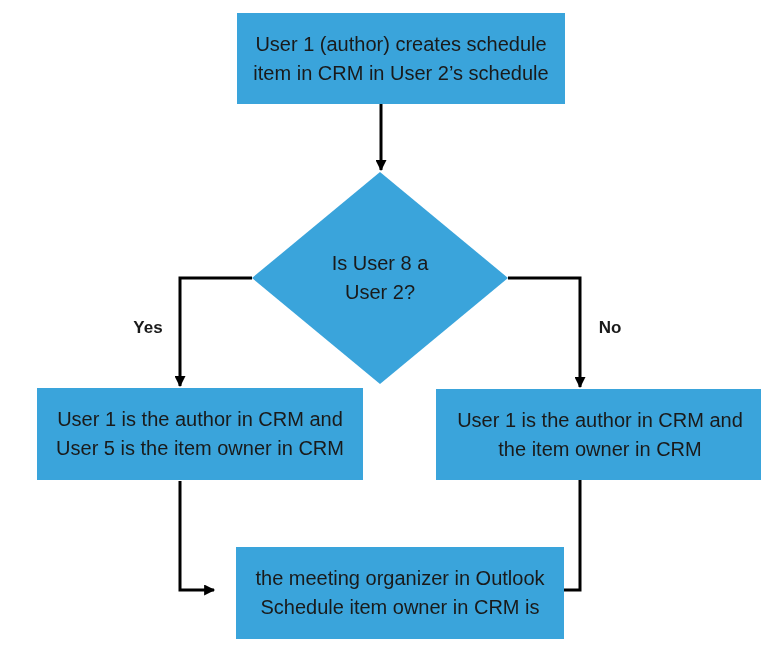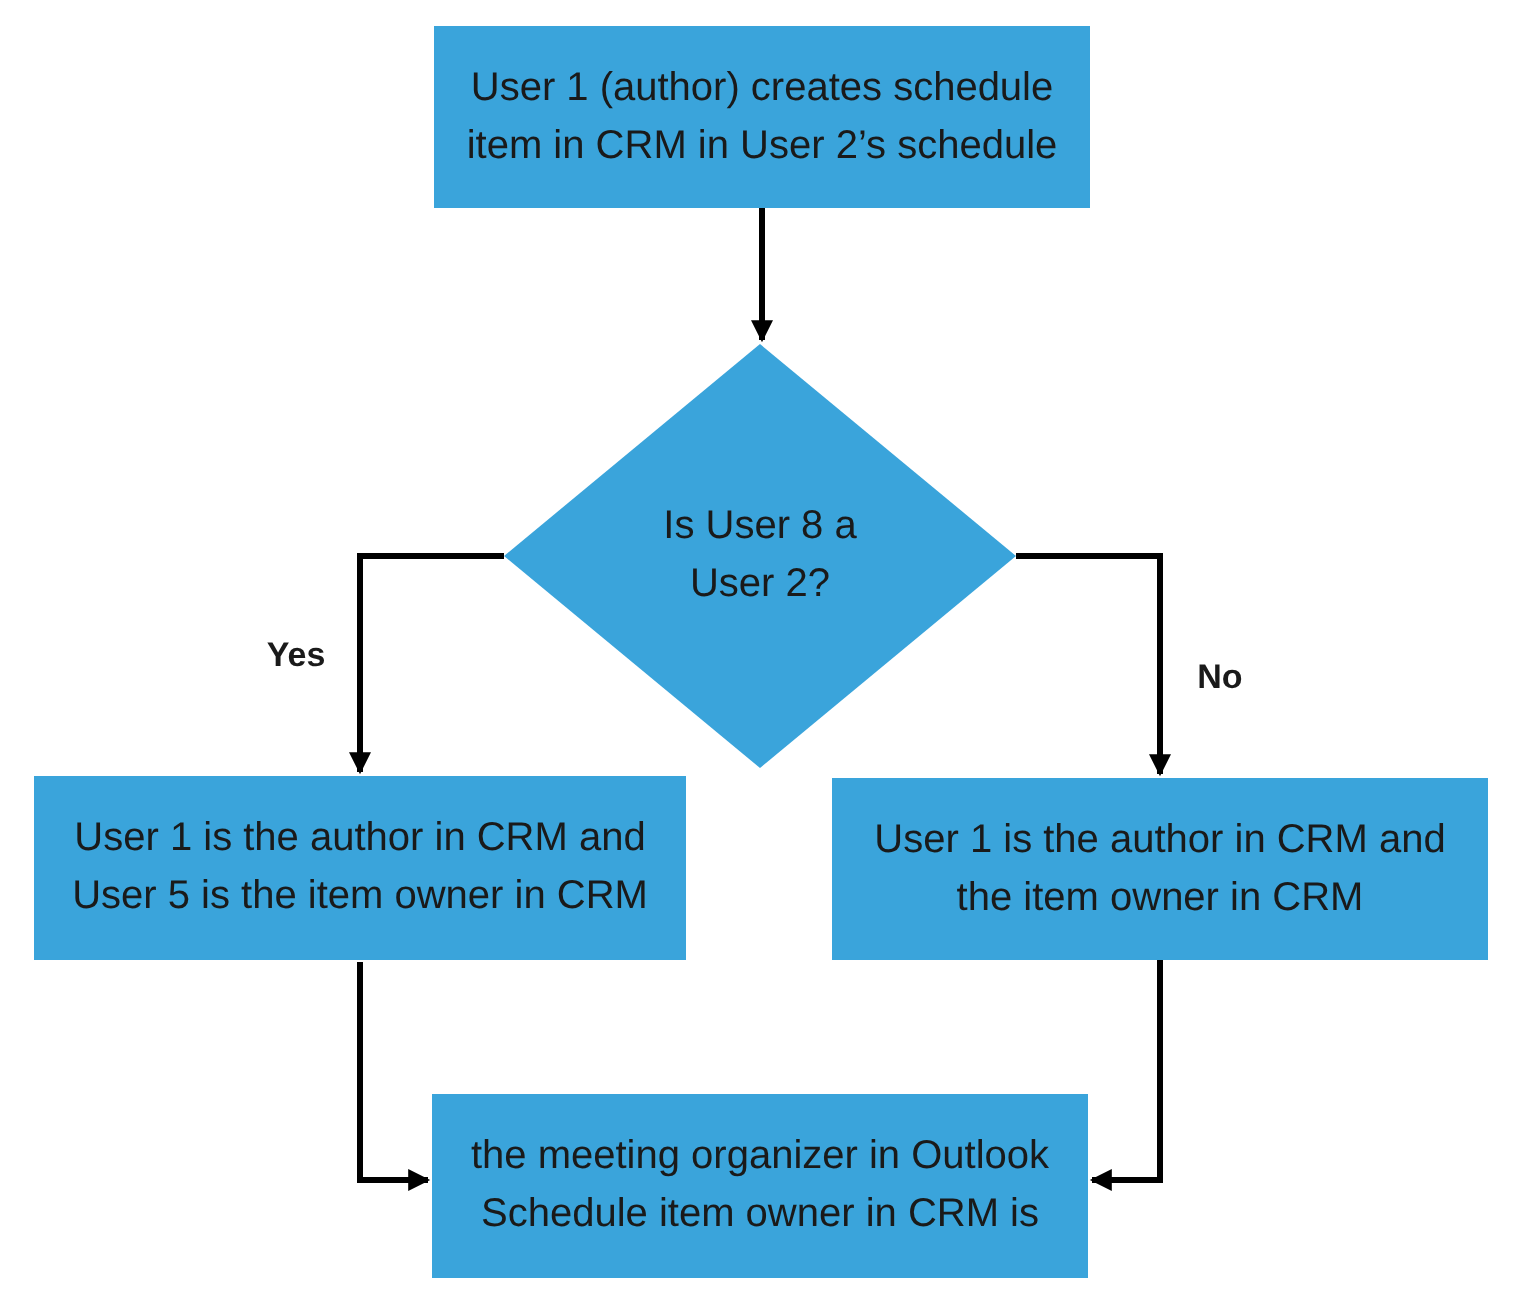--- a/index.html
+++ b/index.html
@@ -16,20 +16,21 @@
   .node {
     position: absolute;
     display: flex;
     flex-direction: column;
     justify-content: center;
     align-items: center;
     background: var(--node-fill, #3aa4db);
     font-size: 20px;
     line-height: 29px;
     text-align: center;
+    margin-left: 20px;
   }
   #node-start { left: 217px; top: 13px;  width: 328px; height: 91px; }
   #node-yes   { left: 17px;  top: 388px; width: 326px; height: 92px; }
   #node-no    { left: 416px; top: 389px; width: 328px; height: 91px; }
   #node-end   { left: 216px; top: 547px; width: 328px; height: 92px; }
   .decision-text {
     position: absolute;
     left: 253px; top: 173px; width: 254px; height: 210px;
     display: flex; flex-direction: column;
     justify-content: center; align-items: center;
@@ -37,21 +38,21 @@
   }
   .edge-label {
     position: absolute;
     font-weight: bold;
     font-size: 17px;
     line-height: 22px;
     text-align: center;
     width: 72px;
   }
   #label-yes { left: 112px; top: 317px; }
-  #label-no  { left: 574px; top: 328px; }
+  #label-no  { left: 574px; top: 317px; }
 </style>
 </head>
 <body>
 
 <div class="canvas">
 
   <svg class="layer" viewBox="0 0 761 654">
     <defs>
       <marker id="arrow" viewBox="0 0 10 10" refX="9" refY="5" markerWidth="13" markerHeight="11" markerUnits="userSpaceOnUse" orient="auto">
         <path d="M0,0 L10,5 L0,10 z" fill="var(--arrow, #000)"></path>

